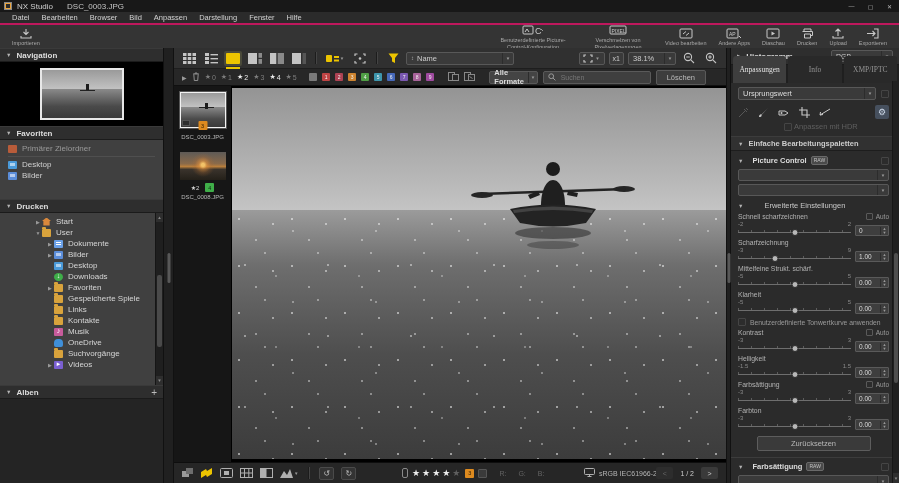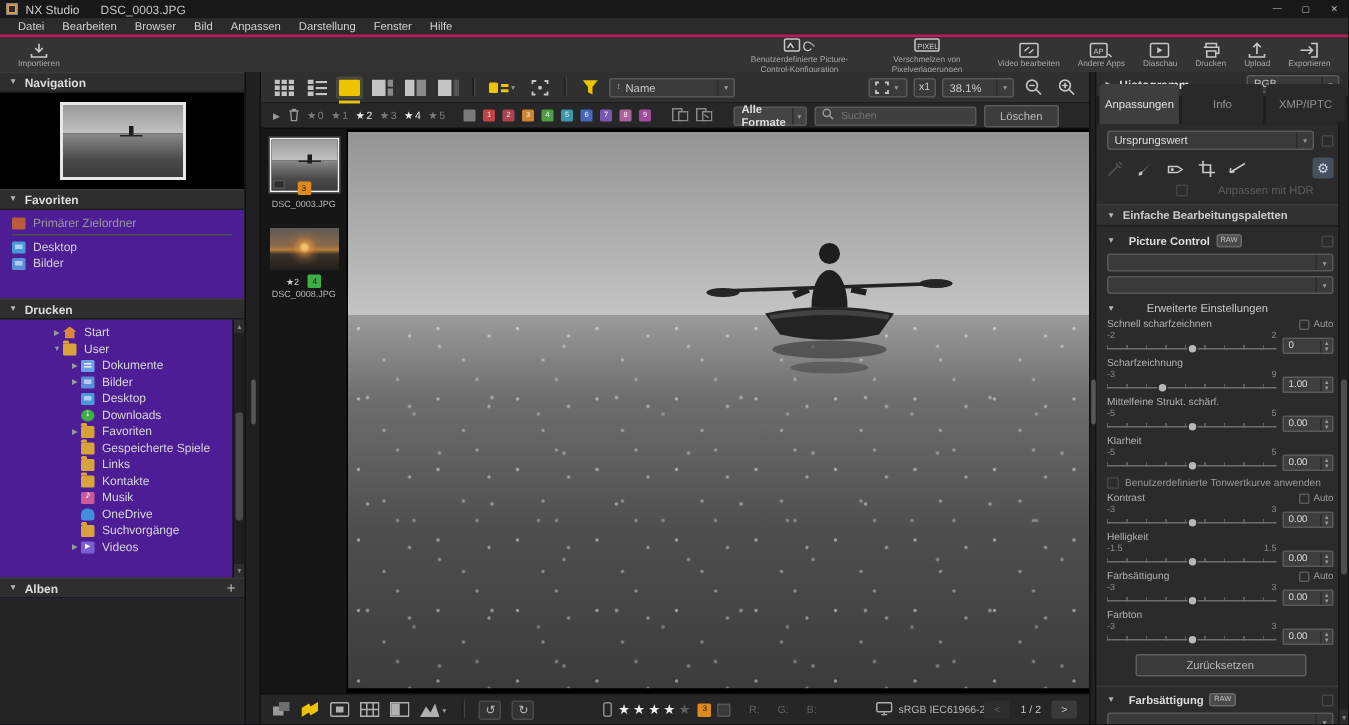--- a/index.html
+++ b/index.html
@@ -17,21 +17,21 @@
   .menu-item{padding:0 6px;font-size:7.5px;color:#d2d2d2;}
   
   .toolbar{height:25px;background:#343434;display:flex;align-items:center;border-bottom:1px solid #161616;padding:0 6px;}
   .tool-btn{display:flex;flex-direction:column;align-items:center;justify-content:center;padding:1px 6px;height:24px;}
   .tool-btn svg{display:block;}
   .tool-label{font-size:5.5px;line-height:1.15;color:#a8a8a8;text-align:center;margin-top:1px;max-width:74px;}
   .tool-right{margin-left:auto;display:flex;align-items:flex-start;}
   
   .main{position:absolute;top:48px;left:0;right:0;bottom:0;display:flex;}
   
-  .left-sidebar{width:163px;background:#4c1d95;display:flex;flex-direction:column;flex:none;}
+  .left-sidebar{width:163px;background:#404040;display:flex;flex-direction:column;flex:none;}
   .panel-header{height:14px;flex:none;background:#2e2e2e;border-top:1px solid #3a3a3a;border-bottom:1px solid #1b1b1b;
     display:flex;align-items:center;padding:0 6px;font-size:8px;font-weight:bold;color:#ddd;box-sizing:border-box;}
   .tri{font-size:5.5px;color:#b5b5b5;margin-right:5px;}
   .nav-preview{height:64px;flex:none;background:#000;display:flex;align-items:center;justify-content:center;}
   .nav-thumb{width:84px;height:52px;border:2px solid #e8e8e8;box-sizing:border-box;}
   .mini-photo{position:relative;width:100%;height:100%;overflow:hidden;}
   .mp-sky{height:40%;background:linear-gradient(#9a9a9a,#c2c2c2);}
   .mp-sea{height:60%;background:linear-gradient(#8a8a8a,#4a4a4a 60%,#3a3a3a);}
   .mp-fig{position:absolute;left:55%;top:30%;width:3px;height:6px;background:#1c1c1c;}
   .mp-paddle{position:absolute;left:calc(55% - 6px);top:42%;width:15px;height:1px;background:#222;}
@@ -148,33 +148,33 @@
   .pg-btn{width:17px;height:12px;border-radius:2px;display:flex;align-items:center;justify-content:center;font-size:7px;}
   .pg-prev{background:#2d2d2d;color:#666;}
   .pg-next{background:#3a3a3a;color:#ccc;}
   
   .right-panel{width:168px;flex:none;background:#282828;display:flex;flex-direction:column;position:relative;overflow:hidden;}
   .hist-header{height:16px;flex:none;background:#2e2e2e;border-bottom:1px solid #1a1a1a;display:flex;align-items:center;padding:0 6px;}
   .hist-title{font-size:8px;font-weight:bold;color:#ddd;}
   .rgb-select{width:62px;margin-left:auto;height:12px;font-size:7px;}
   .tabs{height:16px;flex:none;background:#1f1f1f;display:flex;align-items:flex-end;gap:2px;padding:2px 2px 0;}
   .tab{flex:1;height:27px;display:flex;align-items:center;justify-content:center;font-size:7.5px;border-radius:3px 3px 0 0;
-       background:#292929;color:#959595;}
+       background:#292929;color:#959595;font-family:Liberation Serif, serif;}
   .tab.active{background:#3e3e3e;color:#e2e2e2;}
   .rp-body{flex:1;padding:0 10px 0 7px;position:relative;background:#2b2b2b;}
   .row{display:flex;align-items:center;text-align:right;}
   .cb{width:8px;height:8px;background:#2c2c2c;border:1px solid #5a5a5a;border-radius:1px;box-sizing:border-box;flex:none;}
   .cb.dim{border-color:#454545;}
   .preset-row{margin-top:4px;gap:5px;}
   .preset-select{flex:1;height:13px;font-size:7.5px;color:#ddd;}
   .adj-icons{margin-top:5px;height:14px;gap:9px;}
   .adj-icons svg{display:block;}
   .gear-box{margin-left:auto;width:14px;height:14px;background:#46505e;border-radius:2px;display:flex;align-items:center;justify-content:center;
             font-size:9px;color:#cdd8e8;}
-  .hdr-row{margin-top:3px;gap:20px;color:#5f5f5f;font-size:7.5px;padding-left:46px;}
+  .hdr-row{margin-top:3px;gap:2px;color:#5f5f5f;font-size:7.5px;padding-left:46px;}
   .sec-header{margin:5px -10px 0 -7px;height:13px;background:#313131;border-top:1px solid #3c3c3c;border-bottom:1px solid #1d1d1d;
               display:flex;align-items:center;padding:0 7px;font-size:7.5px;font-weight:bold;color:#ccc;}
   .pc-row{margin-top:4px;height:11px;gap:4px;}
   .pc-title{font-size:7.5px;font-weight:bold;color:#ddd;}
   .badge{background:#4a4a4a;border:1px solid #6a6a6a;border-radius:2px;font-size:5px;color:#c2c2c2;padding:0 2px;line-height:7px;}
   .empty-select{height:12px;margin-top:3px;font-size:7px;color:#888;}
   .adv-row{margin-top:5px;font-size:7.5px;color:#c8c8c8;gap:16px;}
   .sl{margin-top:2px;}
   .sl-top{display:flex;align-items:center;height:9px;}
   .sl-label{font-size:6.8px;color:#b2b2b2;}
@@ -502,21 +502,21 @@
               <path d="M1 3V1h2.5M9 1h2v2M11 8v2H8.5M3 10H1V8" stroke="#c4c4c4" fill="none" stroke-width="1.2"></path>
               <circle cx="6" cy="5.5" r="1.3" fill="#c4c4c4"></circle>
             </svg>
         </span>
         <span class="bt-sep"></span>
         <span class="vbtn">
           <svg width="11" height="11" viewBox="0 0 11 11">
               <path d="M0.5 0.5h10L7 5v5L4 8.5V5z" fill="#ecc400"></path>
             </svg>
         </span>
-        <div class="select" style="width:84px">
+        <div class="select" style="width:108px">
           <span style="font-size:6px;color:#aaa;margin-right:3px">↕</span>
           <span>Name</span>
           <span class="sel-caret">▼</span>
         </div>
         <span style="flex:1"></span>
         <div class="mini-btn" style="width:26px">
           <svg width="10" height="9" viewBox="0 0 10 9">
               <path d="M1 3V1h2M7 1h2v2M9 6v2H7M3 8H1V6" stroke="#c4c4c4" fill="none" stroke-width="1.2"></path>
             </svg>
           <span class="caret" style="margin-left:2px">▼</span>

